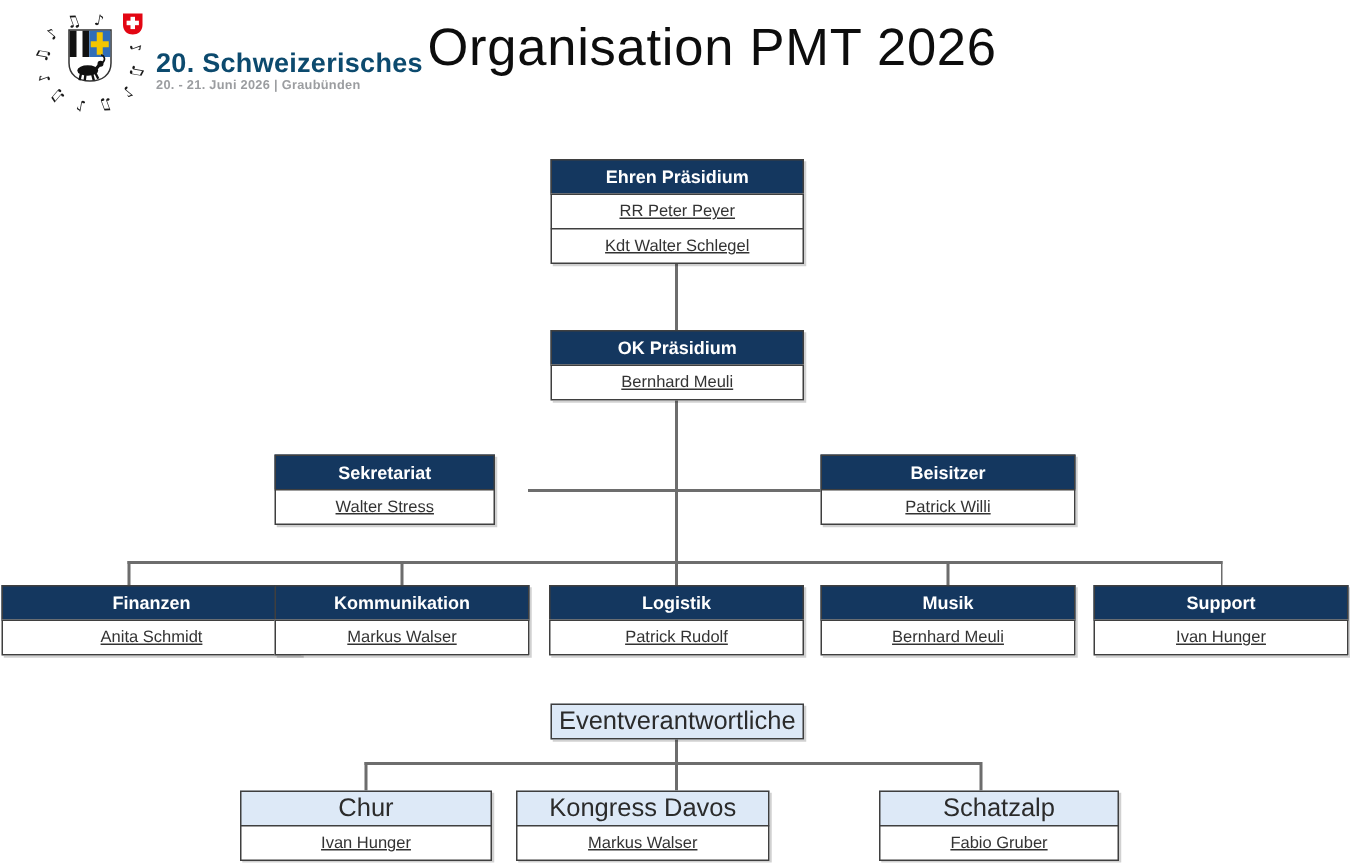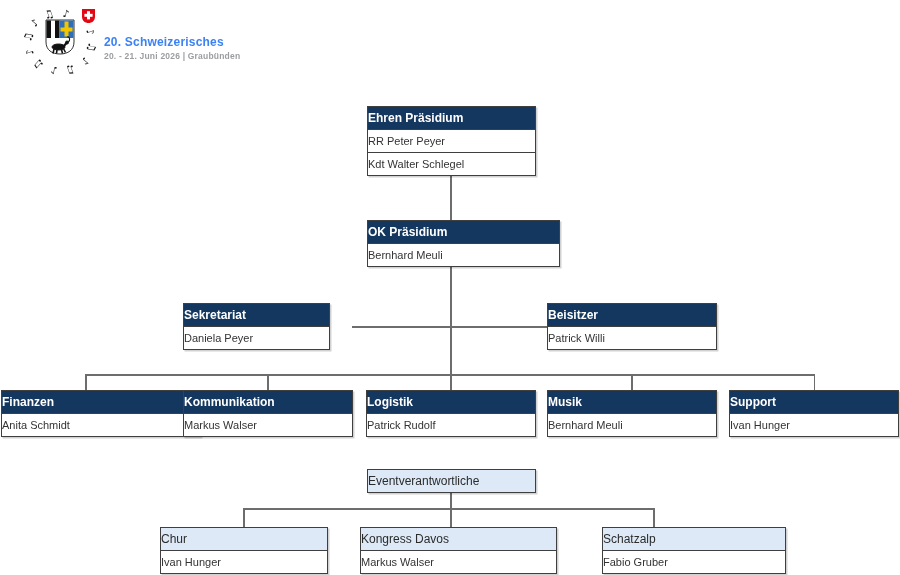--- a/index.html
+++ b/index.html
@@ -3,40 +3,40 @@
 <meta charset="utf-8">
 <style>
   html,body{margin:0;padding:0;background:#fff;width:900px;height:575px;overflow:hidden;
     font-family:"Liberation Sans","DejaVu Sans",sans-serif;}
   .canvas{position:relative;width:900px;height:575px;background:#ffffff;}
 
   
   .logo{position:absolute;left:24px;top:5px;width:300px;height:80px;}
   .logo svg{position:absolute;left:0;top:1px;}
   .logo-text{position:absolute;left:80px;top:30px;width:220px;}
-  .logo-line{font-weight:bold;font-size:12px;color:#3b82f6;line-height:15px;letter-spacing:.2px;}
+  .logo-line{font-weight:bold;font-size:18px;color:#0c4a6e;line-height:15px;letter-spacing:.2px;}
   .logo-sub{font-size:8.5px;color:#9b9da0;line-height:13px;font-weight:bold;letter-spacing:.2px;}
 
   
   .title{position:absolute;left:285px;top:12px;margin:0;font-size:35px;font-weight:normal;
     color:#0d0d0d;letter-spacing:.5px;white-space:nowrap;}
 
   
   .line{position:absolute;background:#6d6d6d;}
   .line.v{width:1.5px;}
   .line.h{height:1.5px;}
 
   
   .node{position:absolute;box-shadow:1.5px 1.5px 0 rgba(0,0,0,0.18);}
   .seg{box-sizing:border-box;border:1px solid #3f3f3f;height:24px;line-height:22px;
-    white-space:nowrap;overflow:hidden;}
-  .seg + .seg{margin-top:-1px;}
+    text-align:center;white-space:nowrap;overflow:hidden;}
+  .seg + .seg{margin-top:-1px;text-decoration:underline;}
   .hdr{background:#14375f;color:#ffffff;font-weight:bold;font-size:12px;}
   .row{background:#ffffff;color:#333333;font-size:11px;}
-  .node.light .hdr{background:#dde9f7;color:#2b2b2b;font-weight:normal;font-size:12px;}
+  .node.light .hdr{background:#dde9f7;color:#2b2b2b;font-weight:normal;font-size:17px;}
 </style>
 </head>
 <body>
 
 <div class="canvas">
 
   <div class="logo">
     <svg width="80" height="70" viewBox="0 0 80 70">
 
       <g fill="#1a1a1a" font-family="'DejaVu Sans',sans-serif" text-anchor="middle">
@@ -78,20 +78,21 @@
         <rect x="63" y="5.2" width="3" height="8.2" fill="#ffffff"></rect>
         <rect x="60.4" y="7.8" width="8.2" height="3" fill="#ffffff"></rect>
       </g>
     </svg>
     <div class="logo-text">
       <div class="logo-line">20. Schweizerisches</div>
       <div class="logo-sub">20. - 21. Juni 2026 | Graubünden</div>
     </div>
   </div>
 
+  <h1 class="title">Organisation PMT 2026</h1>
 
   <div class="line v" style="left:450px;top:176px;height:44px"></div>
   <div class="line v" style="left:450px;top:266px;height:124px"></div>
   <div class="line h" style="left:352px;top:326px;width:196px"></div>
   <div class="line h" style="left:85px;top:374px;width:730px"></div>
   <div class="line v" style="left:85px;top:374px;height:16px"></div>
   <div class="line v" style="left:267px;top:374px;height:16px"></div>
   <div class="line v" style="left:631px;top:374px;height:16px"></div>
   <div class="line v" style="left:813.5px;top:374px;height:16px"></div>
   <div class="line v" style="left:450px;top:492px;height:17px"></div>
@@ -99,28 +100,28 @@
   <div class="line v" style="left:243px;top:508px;height:19px"></div>
   <div class="line v" style="left:450px;top:508px;height:19px"></div>
   <div class="line v" style="left:653px;top:508px;height:19px"></div>
 
   <div class="node" style="left:367px;top:106px;width:169px">
     <div class="seg hdr">Ehren Präsidium</div>
     <div class="seg row">RR Peter Peyer</div>
     <div class="seg row">Kdt Walter Schlegel</div>
   </div>
 
-  <div class="node" style="left:367px;top:220px;width:193px">
+  <div class="node" style="left:367px;top:220px;width:169px">
     <div class="seg hdr">OK Präsidium</div>
     <div class="seg row">Bernhard Meuli</div>
   </div>
 
   <div class="node" style="left:183px;top:303px;width:147px">
     <div class="seg hdr">Sekretariat</div>
-    <div class="seg row">Daniela Peyer</div>
+    <div class="seg row">Walter Stress</div>
   </div>
 
   <div class="node" style="left:547px;top:303px;width:170px">
     <div class="seg hdr">Beisitzer</div>
     <div class="seg row">Patrick Willi</div>
   </div>
 
   <div class="node" style="left:1px;top:390px;width:200px">
     <div class="seg hdr">Finanzen</div>
     <div class="seg row">Anita Schmidt</div>
@@ -148,23 +149,23 @@
 
   <div class="node light" style="left:367px;top:469px;width:169px">
     <div class="seg hdr">Eventverantwortliche</div>
   </div>
 
   <div class="node light" style="left:160px;top:527px;width:168px">
     <div class="seg hdr">Chur</div>
     <div class="seg row">Ivan Hunger</div>
   </div>
 
-  <div class="node light" style="left:360px;top:527px;width:197px">
+  <div class="node light" style="left:344px;top:527px;width:169px">
     <div class="seg hdr">Kongress Davos</div>
     <div class="seg row">Markus Walser</div>
   </div>
 
-  <div class="node light" style="left:602px;top:527px;width:184px">
+  <div class="node light" style="left:586px;top:527px;width:160px">
     <div class="seg hdr">Schatzalp</div>
     <div class="seg row">Fabio Gruber</div>
   </div>
 
 </div>
 
 </body></html>

